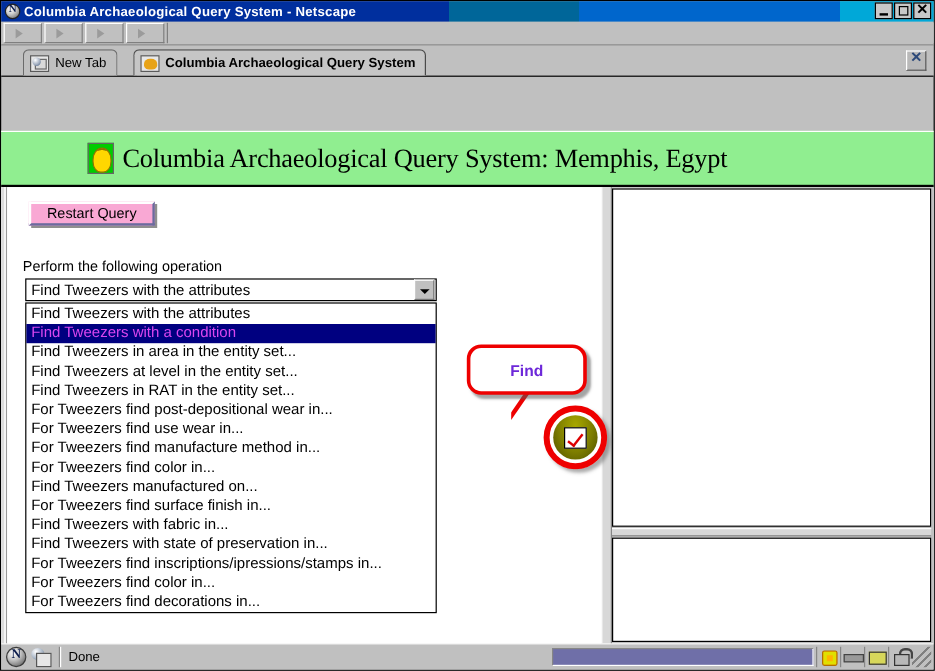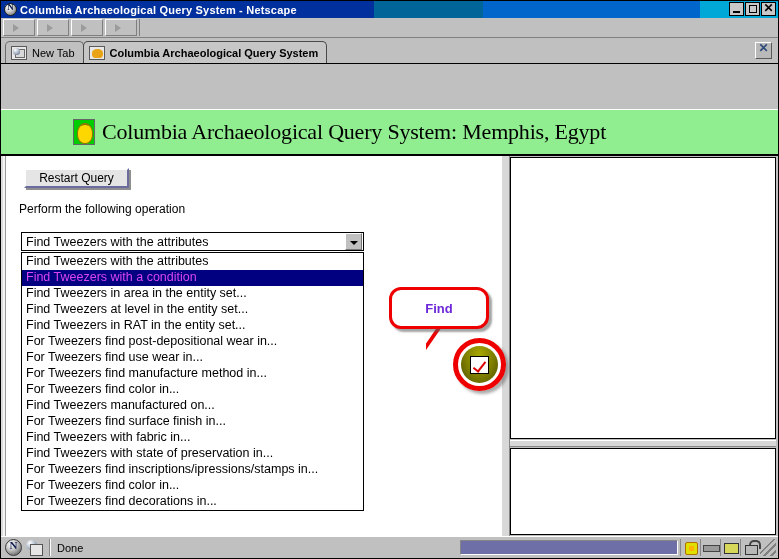--- a/index.html
+++ b/index.html
@@ -143,20 +143,21 @@
     align-items: center;
     padding: 0 8px 0 5px;
     font: 11px "Liberation Sans", sans-serif;
     color: #000;
     background: #c0c0c0;
     border-top-left-radius: 5px;
     border-top-right-radius: 5px;
     cursor: pointer;
     white-space: nowrap;
     position: relative;
+    margin-left: 14px;
   }
   .tab.inactive {
     border-top: 1px solid #6b6b6b;
     border-left: 1px solid #6b6b6b;
     border-right: 1px solid #6b6b6b;
     margin-right: -1px;
   }
   .tab.active {
     border-top: 1px solid #4a4a4a;
     border-left: 1px solid #4a4a4a;
@@ -303,35 +304,35 @@
     background: #ffffff;
     border: 1px solid #000;
     margin-top: 1px;
   }
 
   
   #restart-btn {
     position: absolute;
     left: 18px; top: 12px;
     width: 105px; height: 20px;
-    background: #e5e5e5;
+    background: #f9a8d4;
     border-top: 2px solid #ffffff;
     border-left: 2px solid #ffffff;
     border-right: 2px solid #6b6b9e;
     border-bottom: 2px solid #6b6b9e;
     font: 12px "Liberation Sans", sans-serif;
     color: #000;
     text-align: center;
     line-height: 16px;
     cursor: pointer;
     box-shadow: 2px 2px 0 #8f8f8f;
   }
   #op-label {
     position: absolute;
-    left: 13px; top: 46px;
+    left: 13px; top: 59px;
     font: 12px "Liberation Sans", sans-serif;
     color: #000;
     white-space: nowrap;
   }
   #select-box {
     position: absolute;
     left: 15px; top: 76px;
     width: 343px; height: 19px;
     background: #ffffff;
     border: 1px solid #000;

